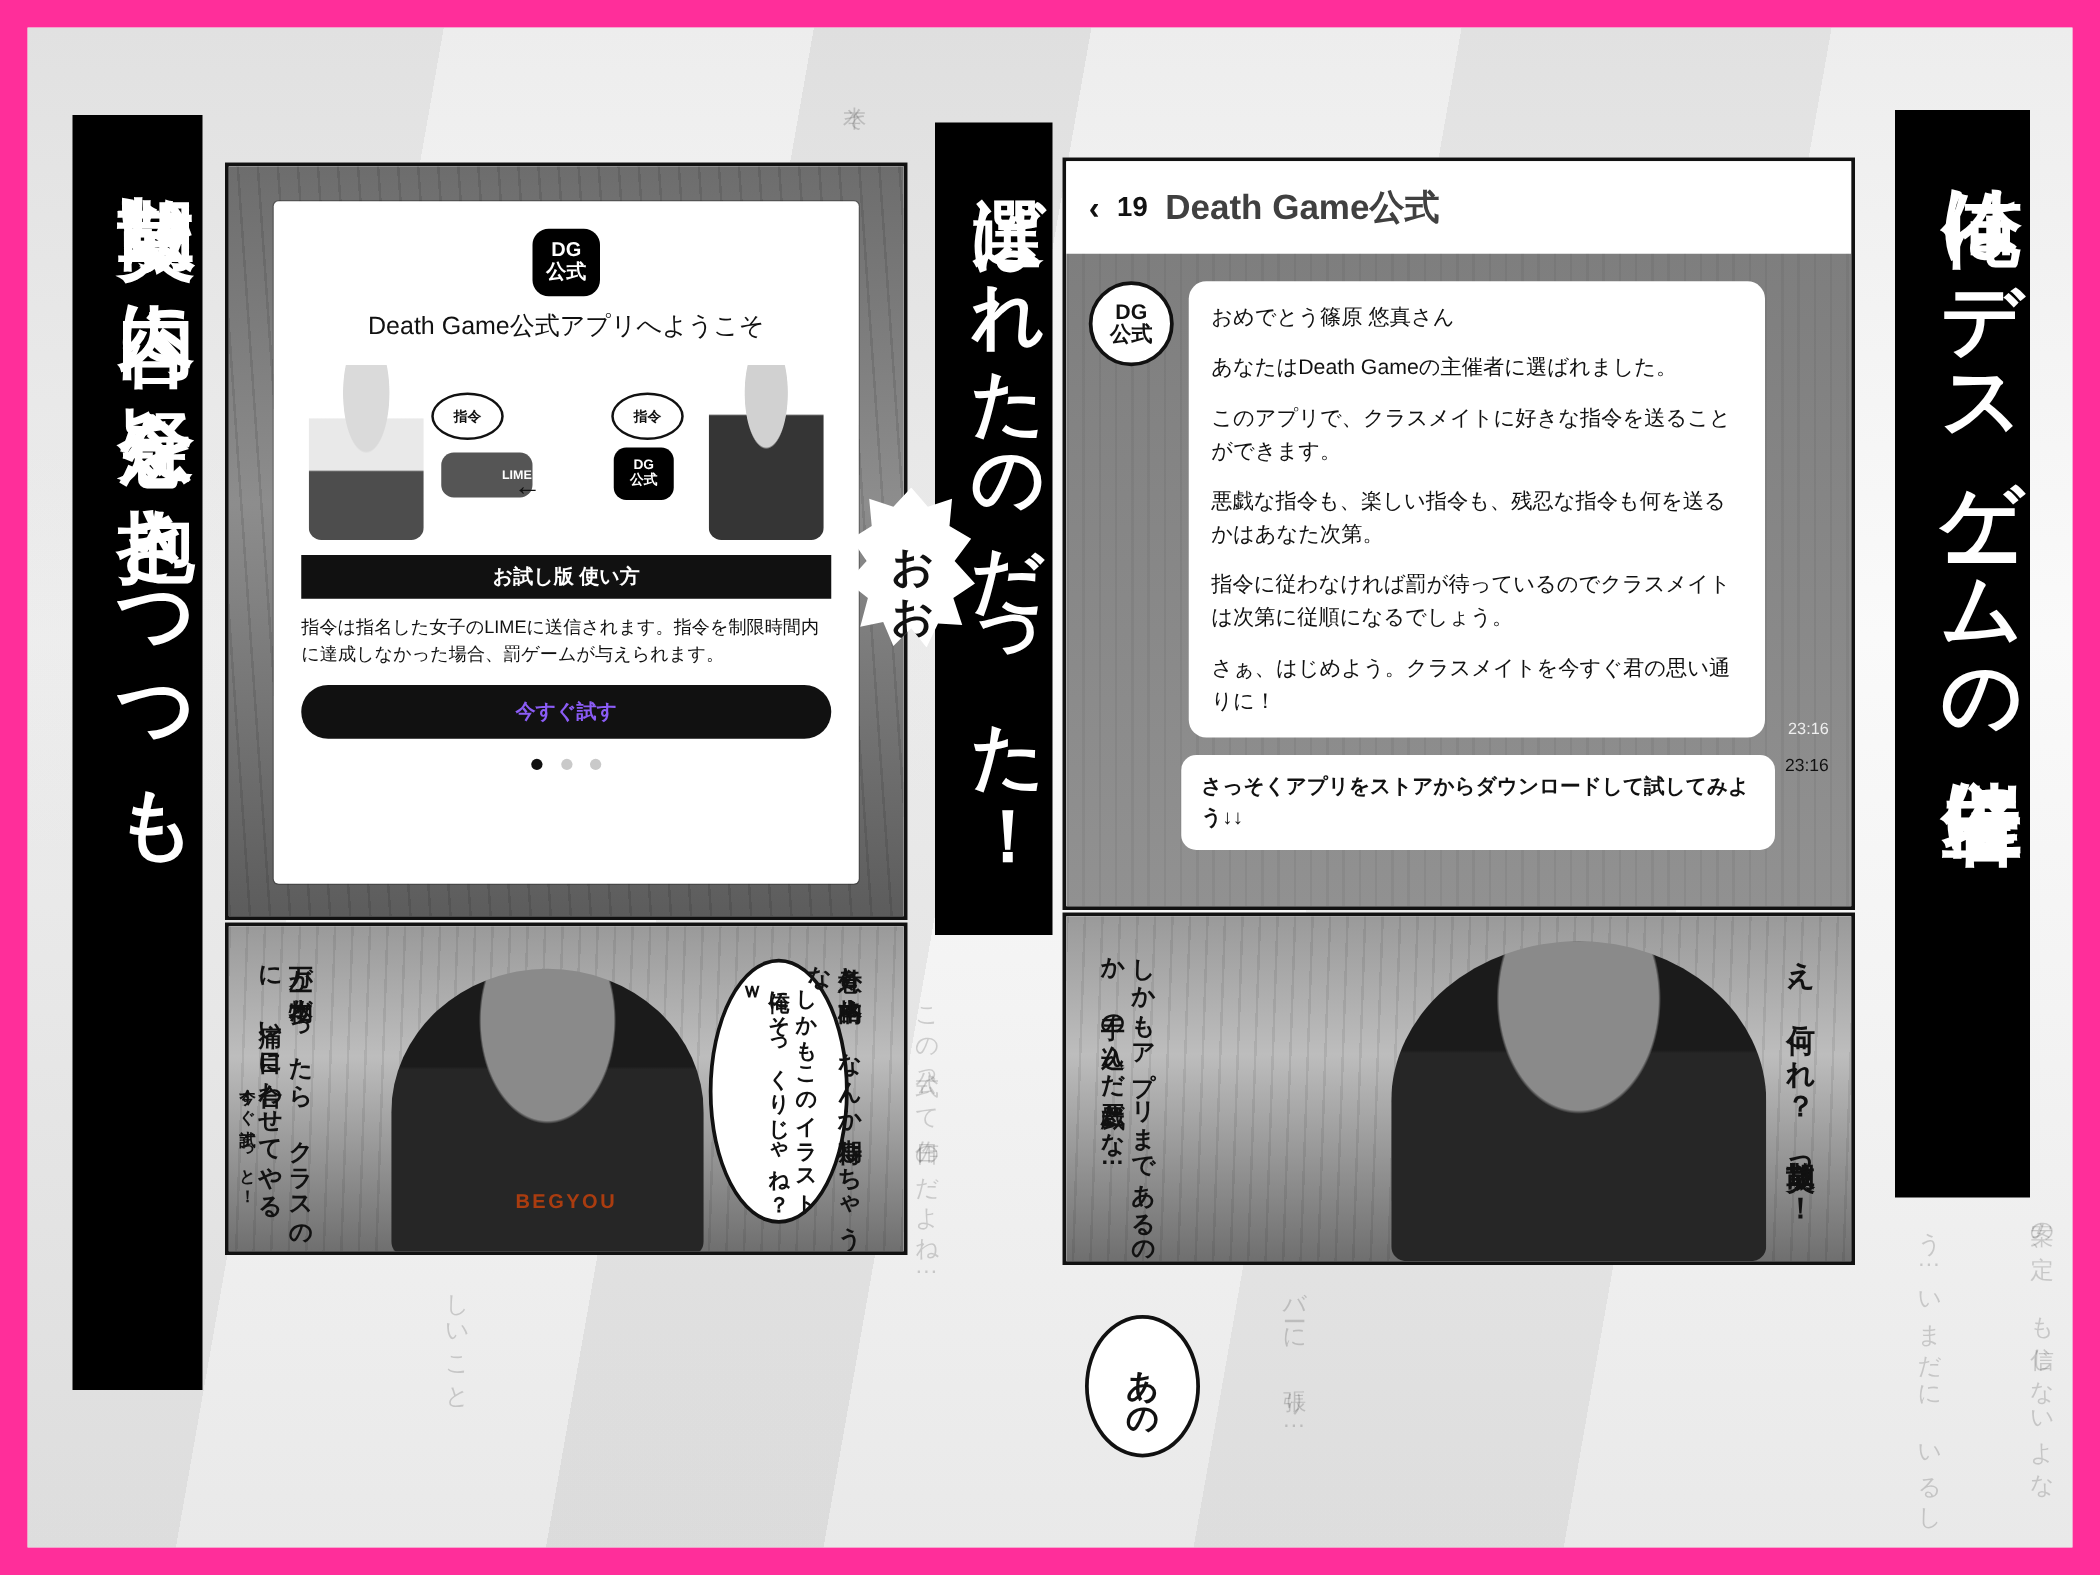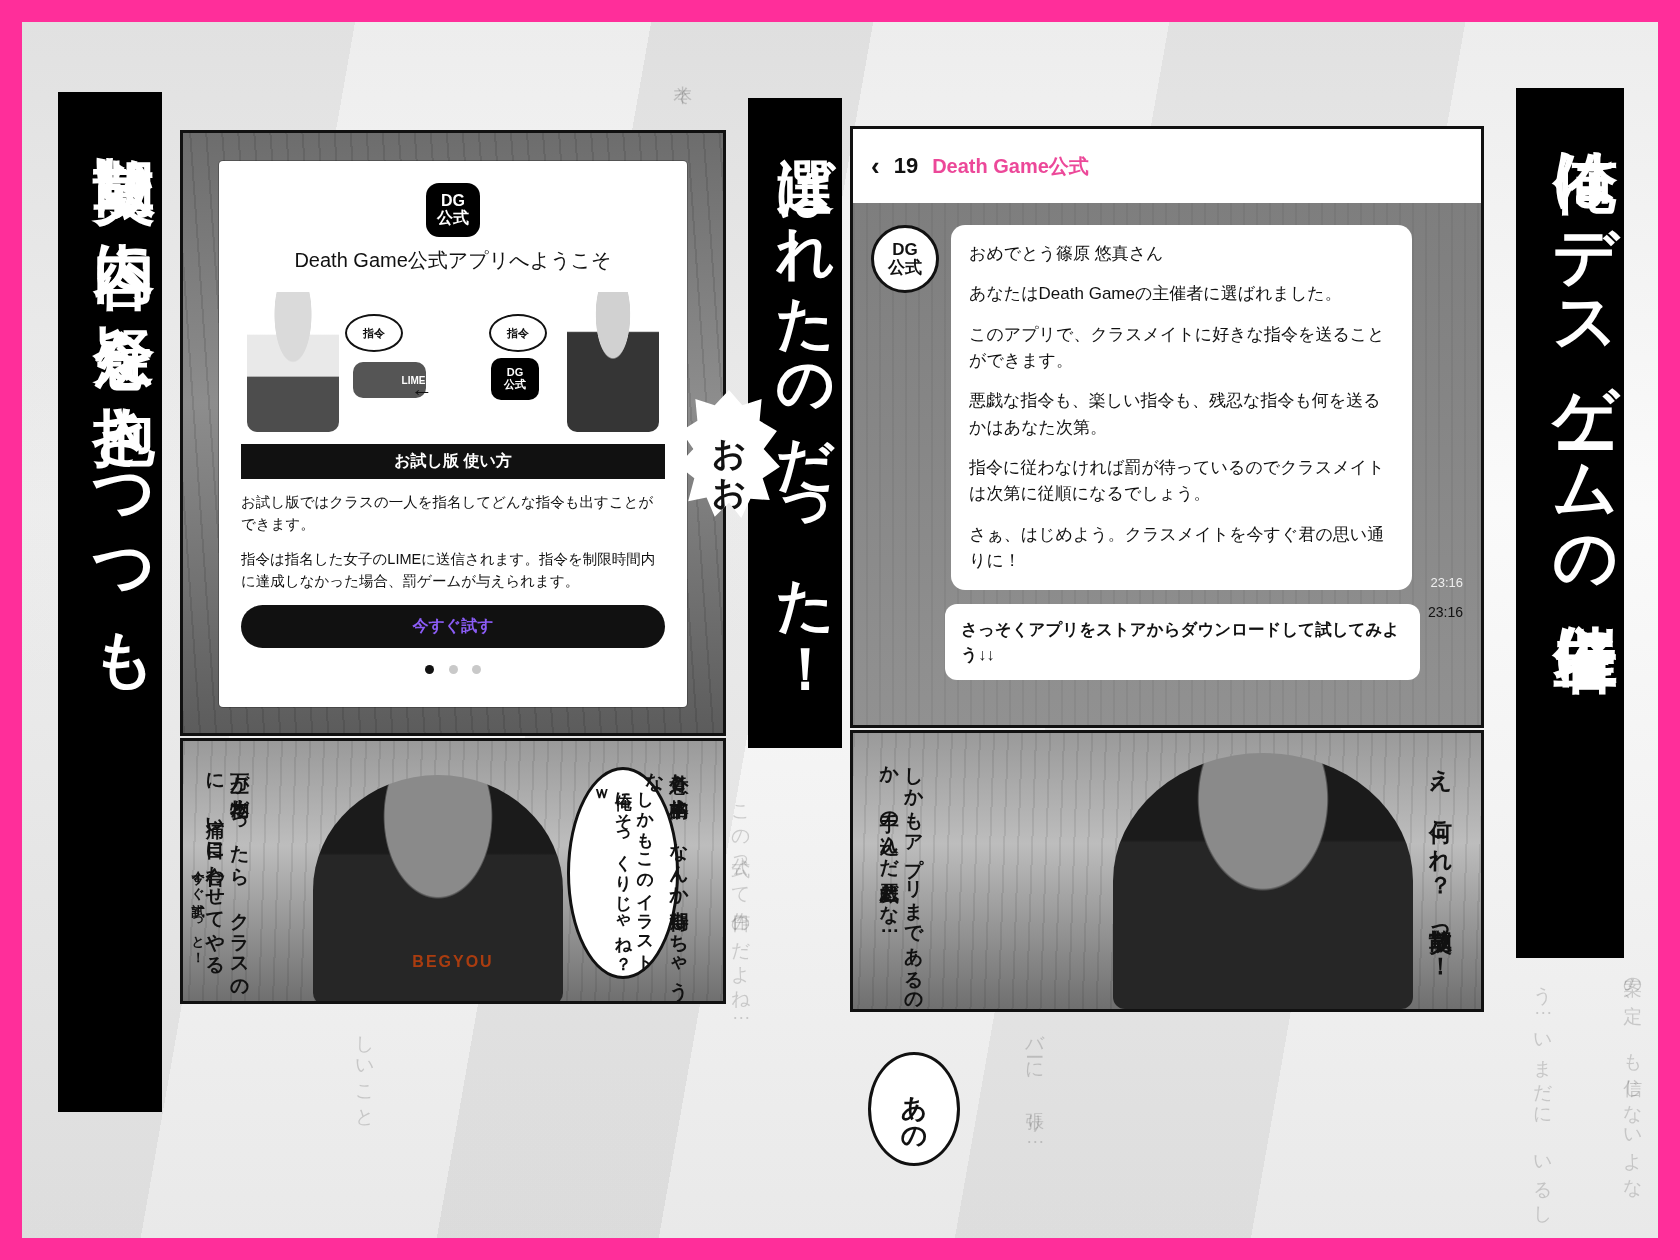--- a/index.html
+++ b/index.html
@@ -202,21 +202,21 @@
 
   
   #panel-chat { left: 828px; top: 104px; width: 628px; height: 596px; }
   .chat-shell { position: absolute; inset: 0; background: #fff; }
   .chat-head {
     height: 74px; display: flex; align-items: center; gap: 14px;
     padding: 0 18px; box-sizing: border-box; background: #fff;
   }
   .chat-back { font-size: 26px; font-weight: 700; color: #111; }
   .chat-count { font-size: 22px; font-weight: 600; color: #111; }
-  .chat-title { font-size: 20px; font-weight: 700; color: #ec4899; }
+  .chat-title { font-size: 28px; font-weight: 700; color: #404040; }
   .chat-body {
     position: absolute; left: 0; right: 0; top: 74px; bottom: 0;
     background:
       repeating-linear-gradient(90deg, rgba(0,0,0,0.05) 0 2px, rgba(0,0,0,0) 2px 13px),
       linear-gradient(180deg, #7e7e7e, #919191);
     padding: 22px 18px;
     box-sizing: border-box;
   }
   .msg-row { display: flex; gap: 12px; align-items: flex-start; }
   .avatar-dg {
@@ -297,21 +297,20 @@
         <div class="bubble-mini" id="order-right">指令</div>
         <div class="lime-chip">LIME</div>
         <div class="arrow-lr">←</div>
         <div class="dg-chip">
           <span>DG</span>
           <span>公式</span>
         </div>
       </div>
 
       <div class="black-bar">お試し版 使い方</div>
-      <div class="body-text">お試し版ではクラスの一人を指名してどんな指令も出すことができます。</div>
       <div class="body-text">指令は指名した女子のLIMEに送信されます。指令を制限時間内に達成しなかった場合、罰ゲームが与えられます。</div>
       <div class="cta">今すぐ試す</div>
       <div class="dots">
         <i class="on"></i>
         <i></i>
         <i></i>
       </div>
     </div>
   </div>
 

